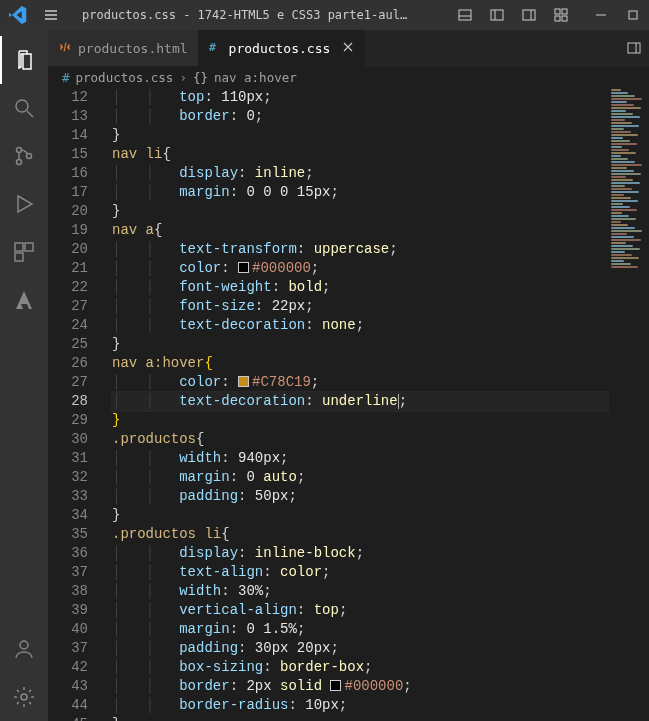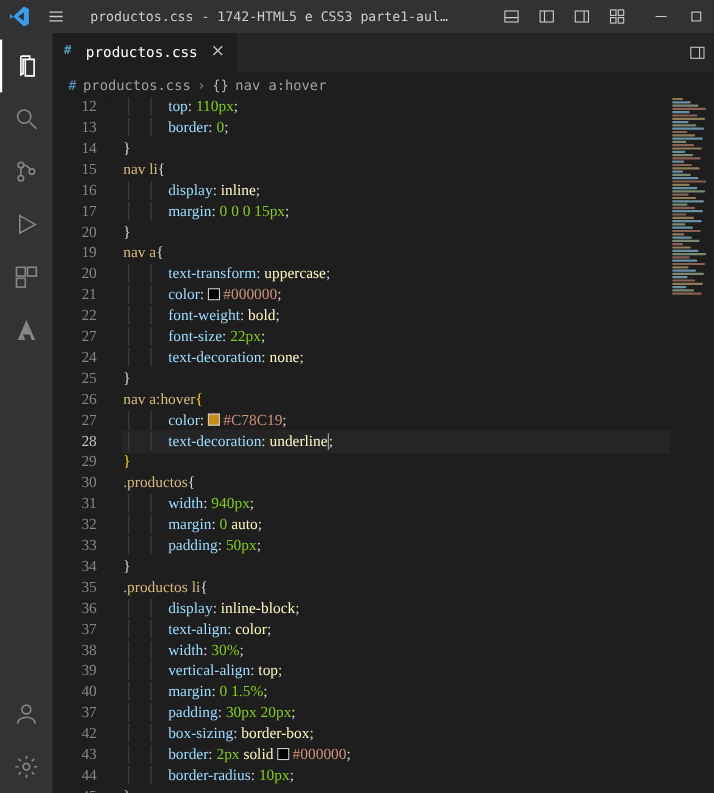--- a/index.html
+++ b/index.html
@@ -73,21 +73,21 @@
   
   .breadcrumbs {
     height:22px; background:#1e1e1e; display:flex; align-items:center;
     padding-left:14px; font-size:12.5px; color:#a0a0a0; gap:6px;
   }
   .breadcrumbs .bc-icon { color:#519aba; }
   .breadcrumbs .sep { color:#888; }
   .breadcrumbs .brace-icon { color:#b0b0b0; }
 
   
-  .editor-body { flex:1; display:flex; position:relative; overflow:hidden; font-family: Liberation Serif, serif; font-size:14px; line-height:19px;}
+  .editor-body { flex:1; display:flex; position:relative; overflow:hidden; font-family: Liberation Mono, monospace; font-size:14px; line-height:19px;}
   .gutter {
     width: 48px; text-align:right; color:#858585; padding-right:8px;
     background:#1e1e1e; user-select:none;
   }
   .gutter .ln { height:19px; }
   .fold-strip {
     width: 12px; background:#1e1e1e;
     border-right: 0;
   }
   .code {
@@ -96,21 +96,21 @@
   .code .line {
     height:19px; white-space:pre;
     padding-left: 0;
   }
   .line.current { background: rgba(255,255,255,0.03); outline:1px solid #282828; }
 
   
   .tk-sel  { color:#d7ba7d; }  
   .tk-prop { color:#9cdcfe; }  
   .tk-punc { color:#d4d4d4; }
-  .tk-num  { color:#84cc16; }
+  .tk-num  { color:#e5e5e5; }
   .tk-val  { color:#fef9c3; }  
   .tk-hex  { color:#ce9178; }
   .tk-brace{ color:#ffd700; } 
 
   .cursor {
     display:inline-block; width:1px; height:15px; background:#aeafad; vertical-align:middle; margin-left:0; animation:blink 1s step-start infinite;
   }
   @keyframes blink { 50% { opacity:0; } }
 
   .color-swatch {
@@ -236,20 +236,28 @@
       <svg width="24" height="24" viewBox="0 0 24 24">
           <circle cx="12" cy="12" r="3" fill="none" stroke="currentColor" stroke-width="1.5"></circle>
           <path d="M12 2v3M12 19v3M2 12h3M19 12h3M4.9 4.9l2.1 2.1M17 17l2.1 2.1M4.9 19.1l2.1-2.1M17 7l2.1-2.1" stroke="currentColor" stroke-width="1.5"></path>
         </svg>
     </div>
   </div>
 
   <div class="editor-group">
 
     <div class="tab-bar">
+      <div class="tab">
+        <span class="file-icon">
+          <svg width="14" height="14" viewBox="0 0 16 16">
+              <path fill="#e37933" d="M3 5l2 3-2 3M13 5l-2 3 2 3M7 13l2-10" stroke="#e37933" stroke-width="1.3"></path>
+            </svg>
+        </span>
+        <span>productos.html</span>
+      </div>
       <div class="tab active">
         <span class="file-icon">
           <svg width="14" height="14" viewBox="0 0 16 16">
               <text x="0" y="12" font-size="13" font-weight="bold" fill="#519aba">#</text>
             </svg>
         </span>
         <span>productos.css</span>
         <span class="close">
           <svg width="12" height="12" viewBox="0 0 12 12">
               <path d="M2 2l8 8M10 2l-8 8" stroke="#c5c5c5" stroke-width="1.2"></path>

